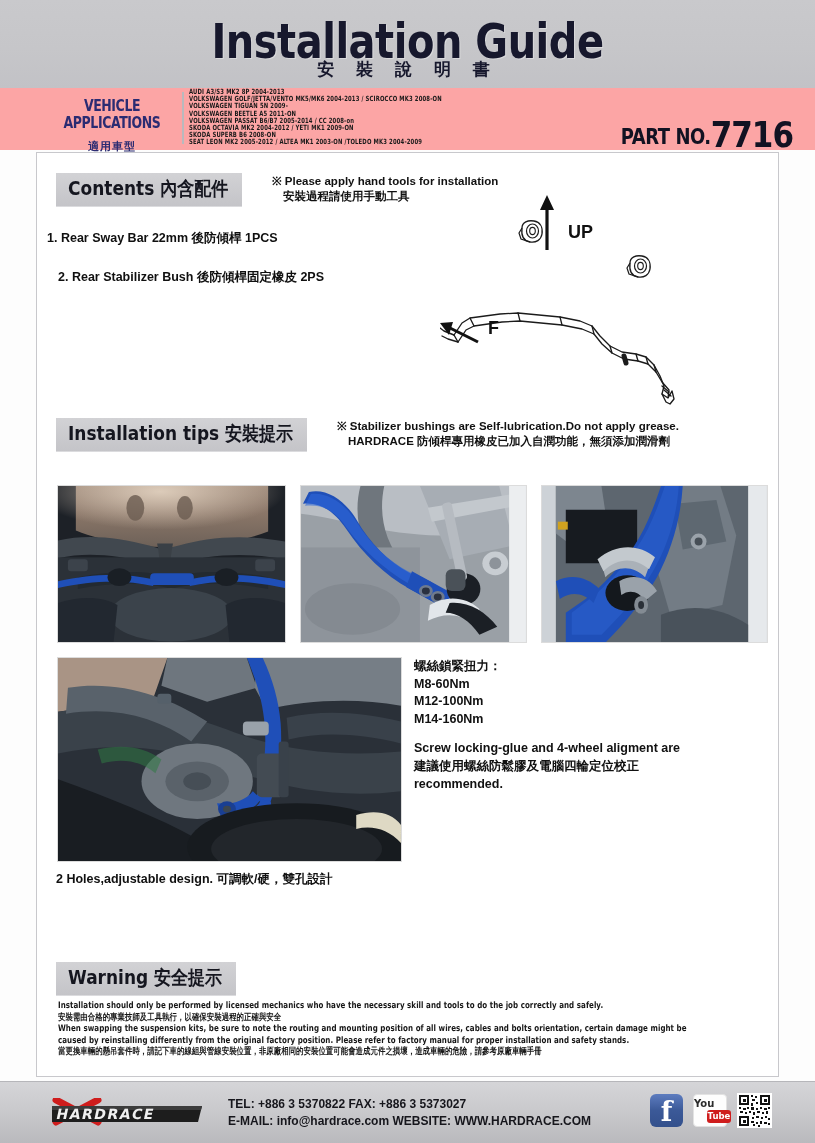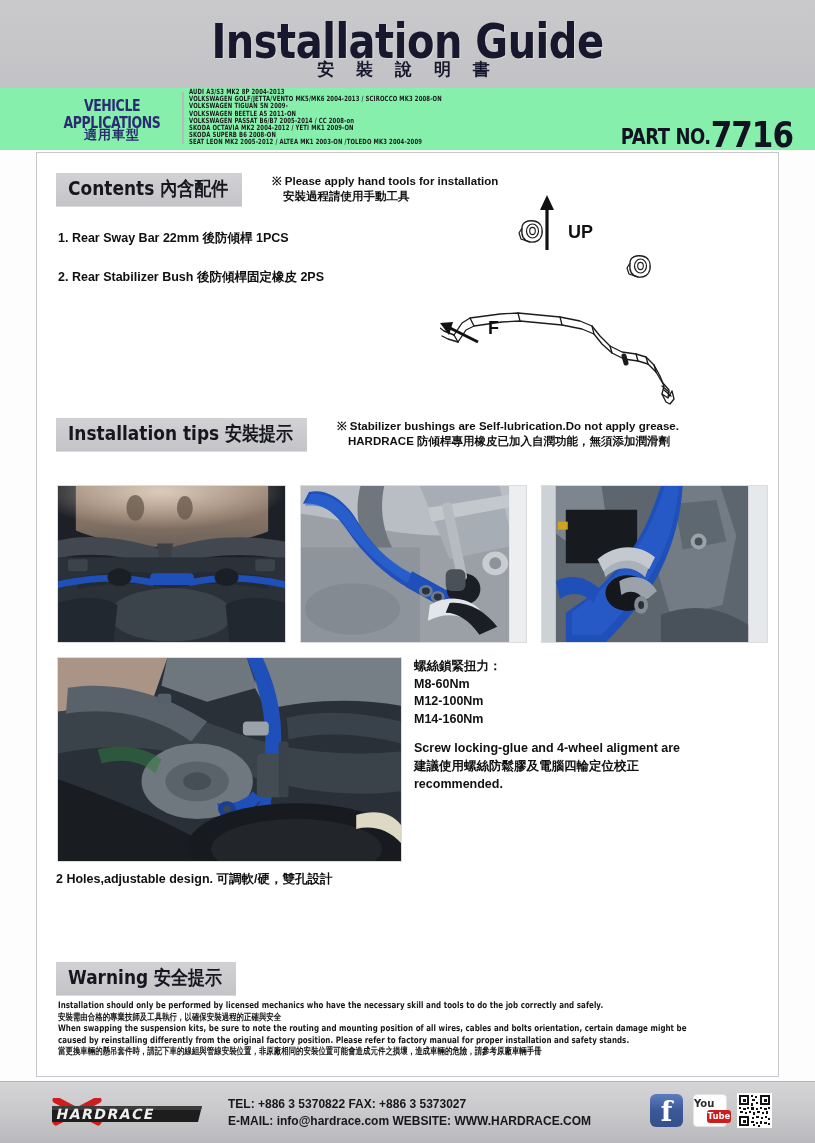--- a/index.html
+++ b/index.html
@@ -27,28 +27,28 @@
   }
   .banner-subtitle {
     position: absolute; left: 0; top: 58px; width: 815px;
     text-align: center;
     font-family: "DejaVu Sans", sans-serif;
     font-weight: 700; font-size: 17px; letter-spacing: 8px;
     color: #17182d;
   }
 
   
-  .appstrip { position: absolute; left: 0; top: 88px; width: 815px; height: 62px; background:#86efac; }
+  .appstrip { position: absolute; left: 0; top: 88px; width: 815px; height: 62px; background:#fca5a5; }
   .va-label {
     position: absolute; left: 36px; top: 14px; width: 152px; text-align: center;
     font-family: "DejaVu Sans", sans-serif; font-weight: 700;
     color: #2b2b72; line-height: 1.0;
   }
   .va-label .en { display:block; font-size: 12.5px; letter-spacing: -0.4px; transform: scaleY(1.25); }
-  .va-label .zh { display:block; font-size: 13px; letter-spacing: 1px; margin-top: 1px; }
+  .va-label .zh { display:block; font-size: 11px; letter-spacing: 1px; margin-top: 14px; }
   .va-divider { position:absolute; left: 182px; top: 92px; width: 2px; height: 52px; background:#b9b9bd; }
 
   .va-list { position: absolute; left: 189px; top: 89px; width: 420px; }
   .va-list li {
     list-style: none;
     font-family: "DejaVu Sans", sans-serif;
     font-weight: 700; font-size: 5.3px; letter-spacing: 0.15px;
     color: #1a1a1a; line-height: 7.2px; white-space: nowrap;
     transform: scaleY(1.35); transform-origin: left center;
   }
@@ -174,21 +174,21 @@
     <span class="lbl">PART NO.</span><span class="num">7716</span>
   </div>
 
   <div class="body-frame"></div>
 
   <div class="sec-head" style="left:56px; top:173px;">Contents 內含配件</div>
   <div class="sec-note" style="left:272px; top:174px;">
     <span>※ Please apply hand tools for installation</span>
     <span class="l2">安裝過程請使用手動工具</span>
   </div>
-  <div class="content-item" style="left:58px; top:230px;">1. Rear Sway Bar 22mm 後防傾桿 1PCS</div>
+  <div class="content-item" style="left:47px; top:230px;">1. Rear Sway Bar 22mm 後防傾桿 1PCS</div>
   <div class="content-item" style="left:58px; top:269px;">2. Rear Stabilizer Bush 後防傾桿固定橡皮 2PS</div>
 
   <div class="diagram">
     <svg width="335" height="215" viewBox="0 0 335 215">
       <g fill="none" stroke="#1b1b1b" stroke-width="1.35" stroke-linejoin="round" stroke-linecap="round">
 
         <path d="M14,145 L22,133 L30,128 L60,124 L78,123 L120,127 L140,131 L152,136 L160,146 L170,156 L182,162 L196,164
                  L206,167 L214,175 L220,186 L224,196 L222,204"></path>
 
         <path d="M18,152 L26,140 L34,136 L62,132 L80,131 L122,135 L142,139 L154,144 L162,154 L172,163 L184,169 L198,171

